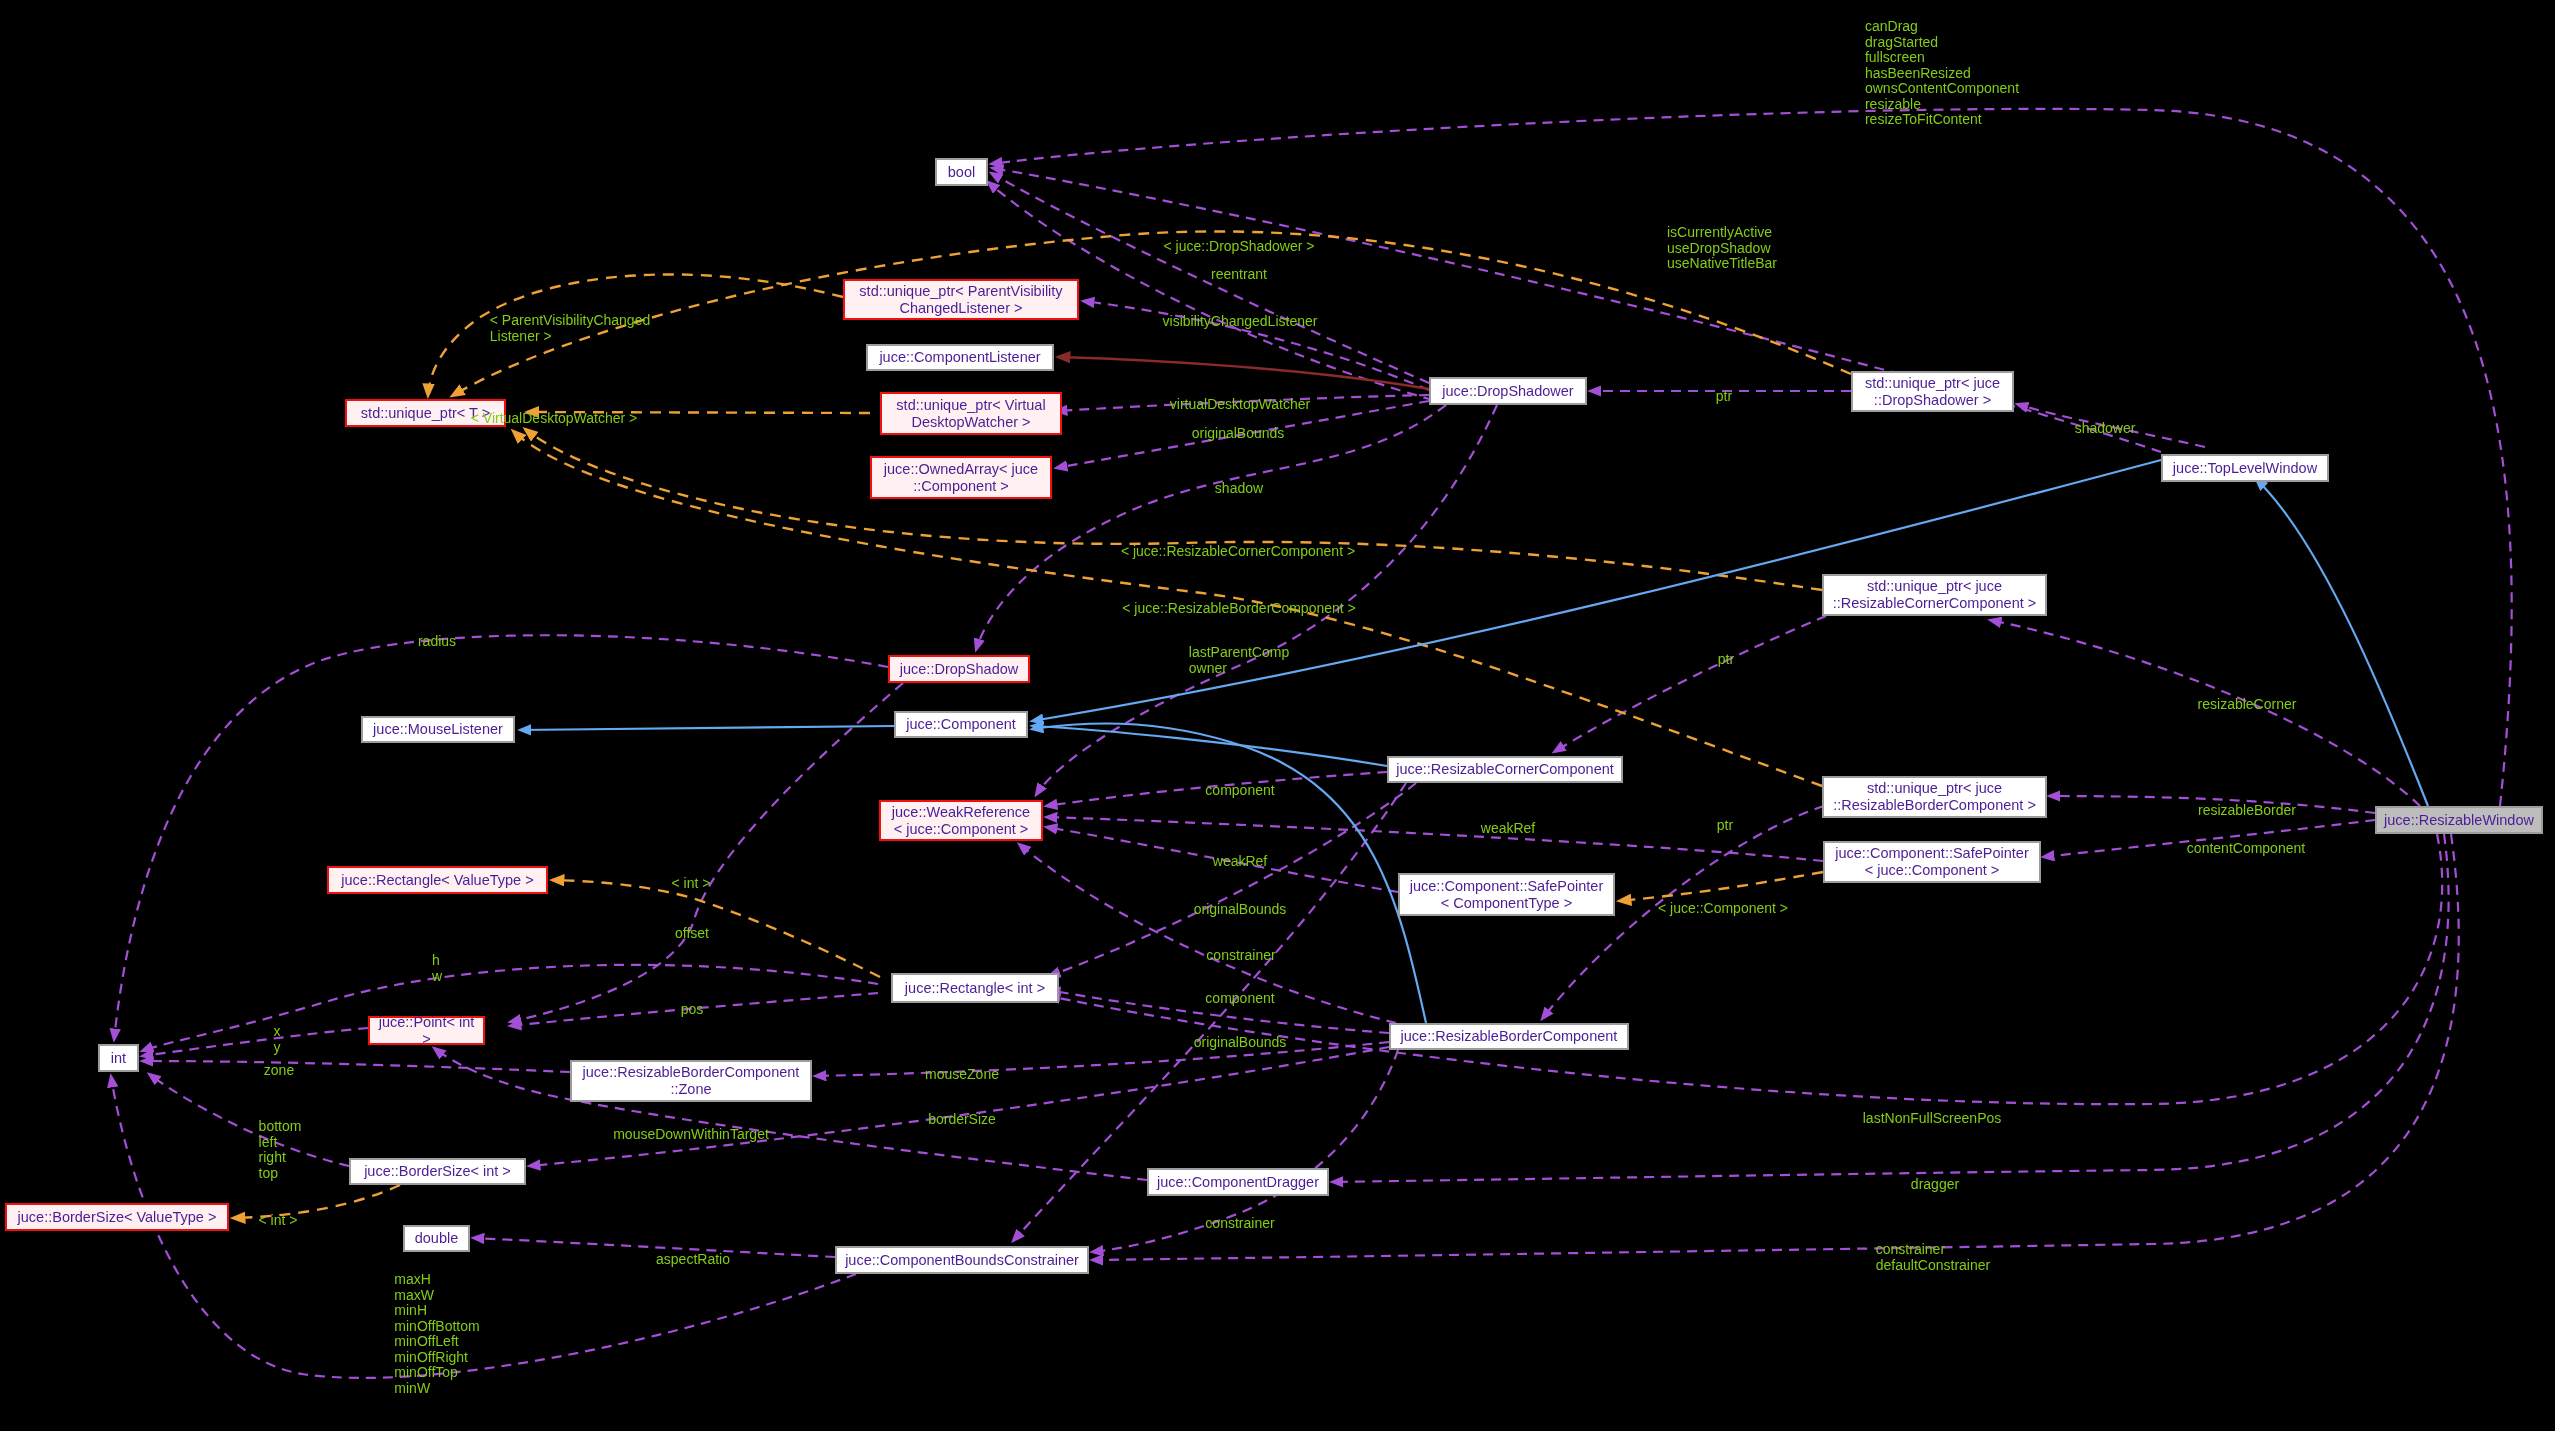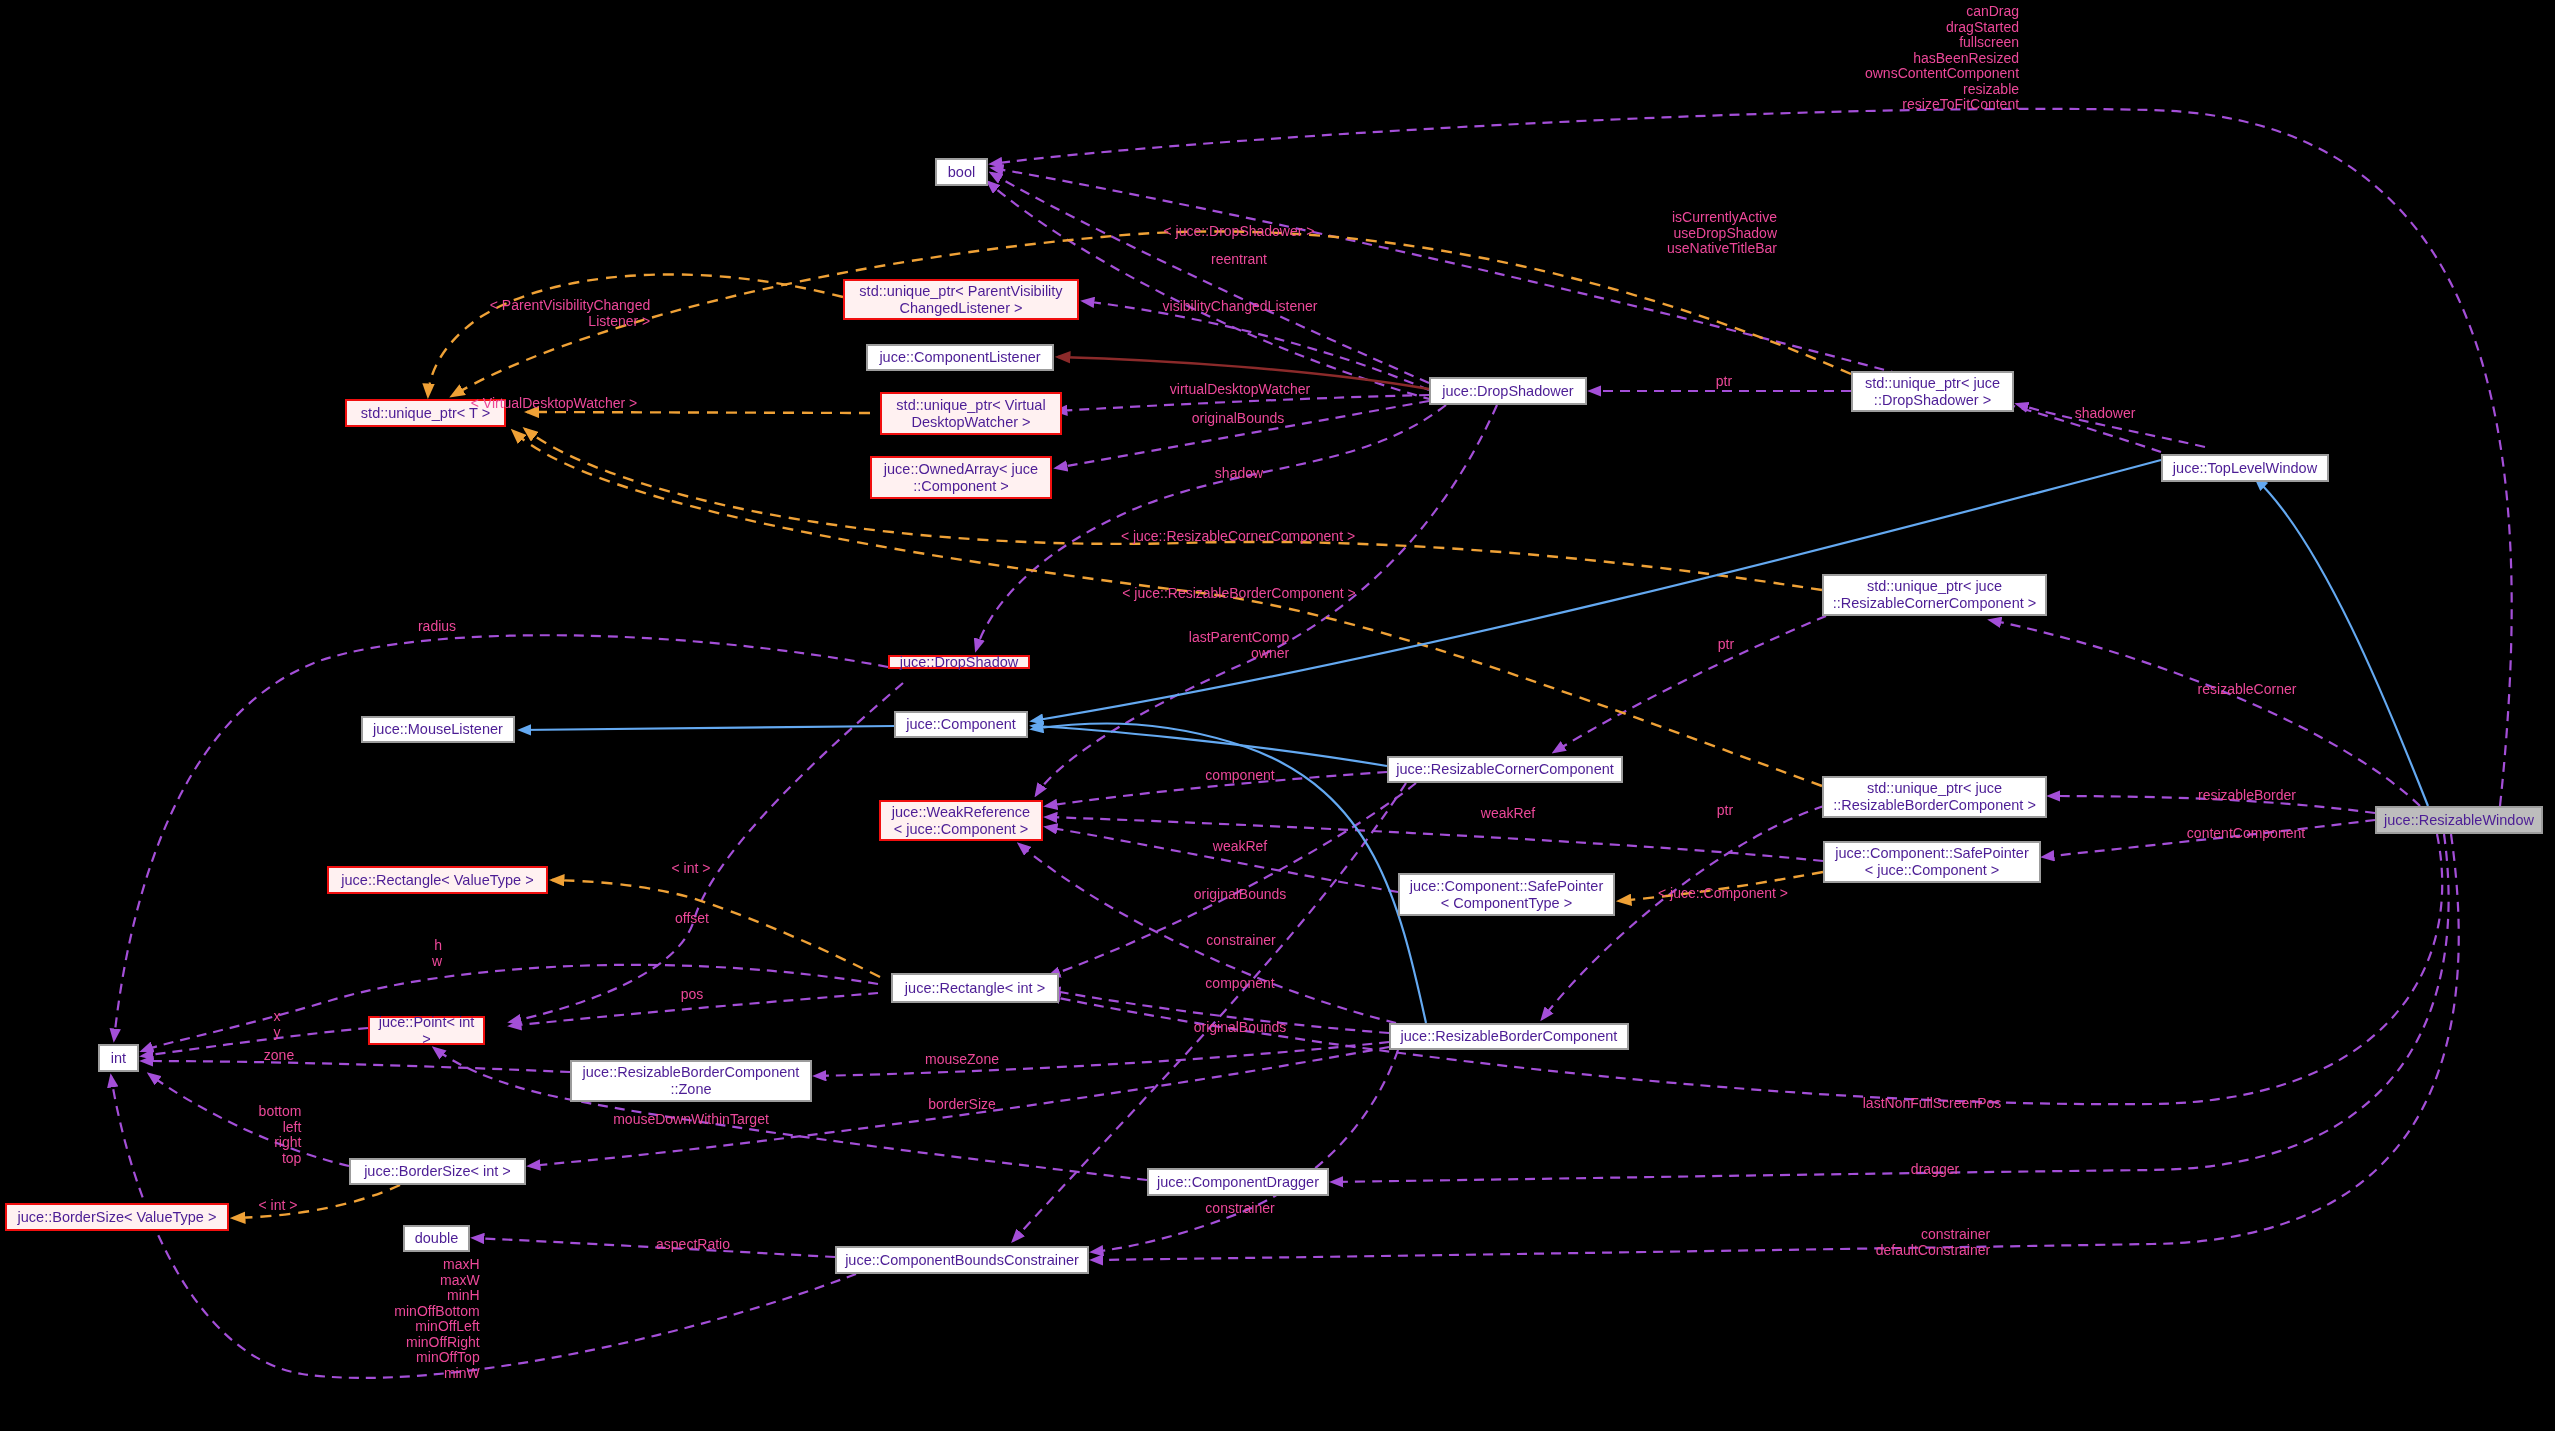--- a/index.html
+++ b/index.html
@@ -10,22 +10,22 @@
   .edge.member{stroke-dasharray:10 7;stroke-width:2.2;}
   .edge.template{stroke-dasharray:11 8;stroke-width:2.4;}
   .edge.public{stroke-width:2.2;}
   .edge.private{stroke-width:2.4;}
   .node{position:absolute;box-sizing:border-box;display:flex;align-items:center;justify-content:center;
         text-align:center;white-space:pre-line;font-size:14.5px;line-height:17px;color:#4c1d95;
         padding:1px 3px;cursor:pointer;}
   .node.plain{background:#ffffff;border:2px solid #9c9c9c;}
   .node.red{background:#fff1f1;border:2px solid #f10f0f;}
   .node.main{background:#bdbdbd;border:2px solid #9c9c9c;}
-  .edge-label{position:absolute;transform:translateX(-50%);text-align:right;white-space:pre-line;
-        font-size:14px;line-height:15.5px;color:#ec4899;}
+  .edge-label{position:absolute;transform:translateX(-50%);text-align:left;white-space:pre-line;
+        font-size:14px;line-height:15.5px;color:#84cc16;margin-top:15px;}
 </style>
 </head>
 <body>
 
 <div id="diagram">
   <svg id="edge-layer" xmlns="http://www.w3.org/2000/svg">
     <defs>
         <marker id="arrow-member" viewBox="0 0 10 8" refX="8" refY="4" markerWidth="6.5" markerHeight="5.2" orient="auto">
           <path d="M0,0 L10,4 L0,8 Z" fill="#a44fd8"></path>
         </marker>
@@ -104,21 +104,21 @@
 DesktopWatcher &gt;</div>
       <div class="node red" style="left: 345px; top: 399px; width: 161px; height: 28px;">std::unique_ptr&lt; T &gt;</div>
       <div class="node red" style="left: 870px; top: 456px; width: 182px; height: 43px;">juce::OwnedArray&lt; juce
 ::Component &gt;</div>
       <div class="node plain" style="left: 1429px; top: 377px; width: 158px; height: 28px;">juce::DropShadower</div>
       <div class="node plain" style="left: 1851px; top: 371px; width: 163px; height: 41px;">std::unique_ptr&lt; juce
 ::DropShadower &gt;</div>
       <div class="node plain" style="left: 2161px; top: 454px; width: 168px; height: 28px;">juce::TopLevelWindow</div>
       <div class="node plain" style="left: 1822px; top: 574px; width: 225px; height: 42px;">std::unique_ptr&lt; juce
 ::ResizableCornerComponent &gt;</div>
-      <div class="node red" style="left: 888px; top: 655px; width: 142px; height: 14px;">juce::DropShadow</div>
+      <div class="node red" style="left: 888px; top: 655px; width: 142px; height: 28px;">juce::DropShadow</div>
       <div class="node plain" style="left: 894px; top: 711px; width: 134px; height: 27px;">juce::Component</div>
       <div class="node plain" style="left: 361px; top: 716px; width: 154px; height: 27px;">juce::MouseListener</div>
       <div class="node plain" style="left: 1387px; top: 756px; width: 236px; height: 27px;">juce::ResizableCornerComponent</div>
       <div class="node plain" style="left: 1822px; top: 776px; width: 225px; height: 42px;">std::unique_ptr&lt; juce
 ::ResizableBorderComponent &gt;</div>
       <div class="node red" style="left: 879px; top: 800px; width: 164px; height: 41px;">juce::WeakReference
 &lt; juce::Component &gt;</div>
       <div class="node plain" style="left: 1823px; top: 841px; width: 218px; height: 42px;">juce::Component::SafePointer
 &lt; juce::Component &gt;</div>
       <div class="node main" style="left: 2375px; top: 806px; width: 168px; height: 28px;">juce::ResizableWindow</div>

